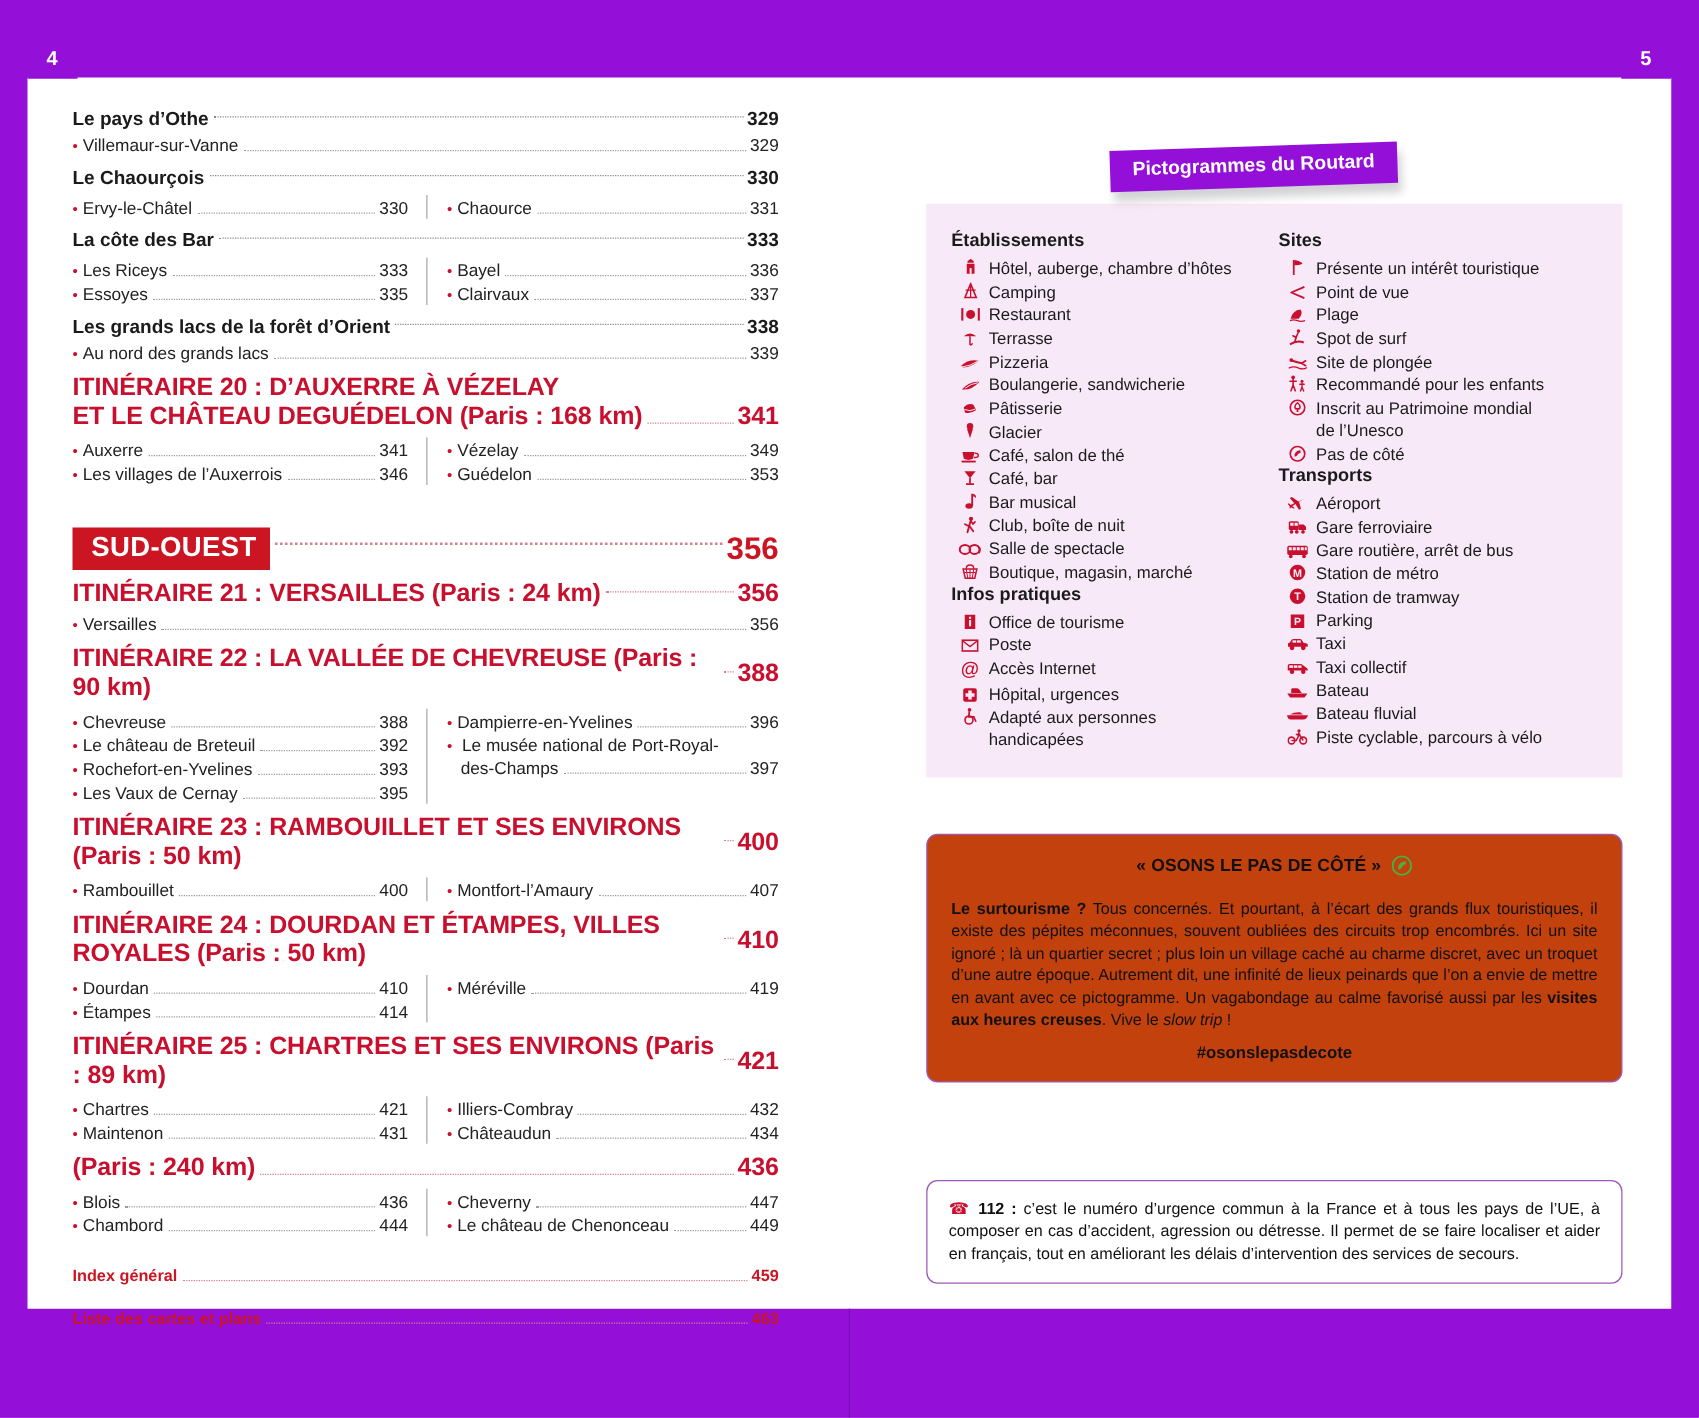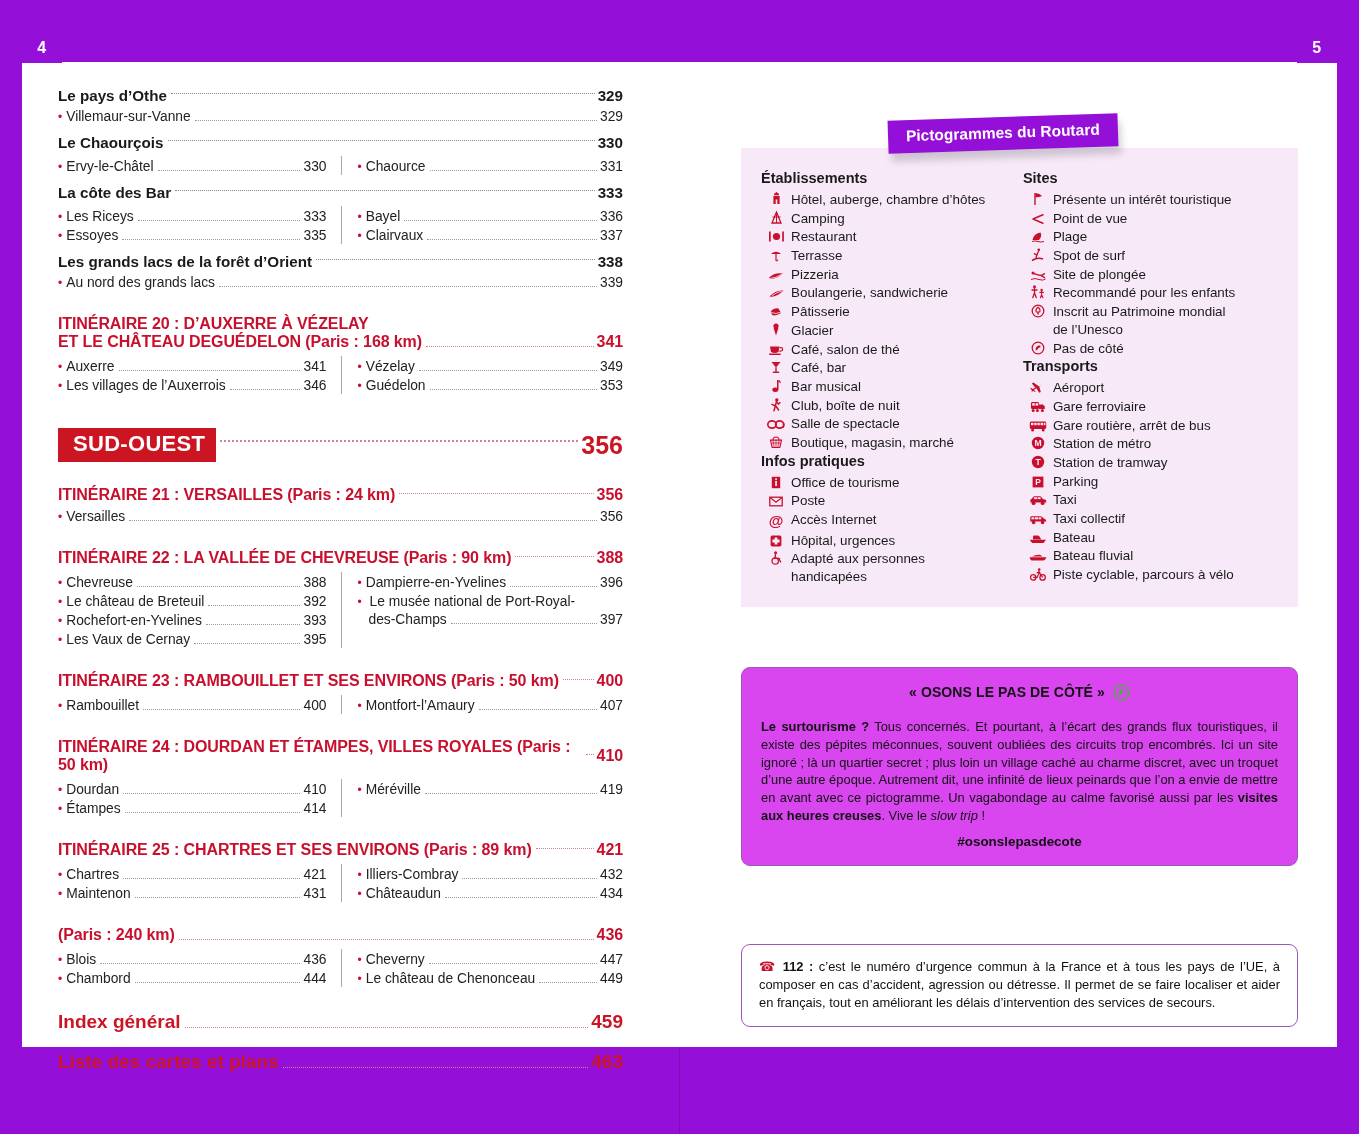--- a/index.html
+++ b/index.html
@@ -90,22 +90,22 @@
   }
   .two-col .col.right {
     padding-right: 0; padding-left: 16px;
     border-left: 1.1px solid #a9a9a9;
   }
 
   
   .itin {
     color: #C8102E;
     font-weight: bold;
-    font-size: 16px;
-    margin-top: 24px;
+    font-size: 20px;
+    margin-top: 8px;
     letter-spacing: -0.1px;
   }
   .itin .row { display: flex; align-items: center; }
   .itin .dots { border-bottom: 1.6px dotted #d47f8c; }
   .itin .pg { color: #C8102E; }
   .itin-line2 { display: flex; align-items: baseline; }
 
   
   .region {
     display: flex; align-items: center;
@@ -120,26 +120,26 @@
     letter-spacing: .3px;
     line-height: 1;
   }
   .region .dots { border-bottom: 2px dotted #d47f8c; margin-bottom: 8px; }
   .region .pg {
     color: #CC1522; font-weight: bold; font-size: 25px;
   }
 
   .index-row {
     display: flex; align-items: baseline;
-    color: #CC1522; font-weight: bold; font-size: 19px;
+    color: #CC1522; font-weight: bold; font-size: 13px;
     margin-top: 24px;
   }
   .index-row .dots { border-bottom: 1.6px dotted #d47f8c; }
 
-  .picto-wrap { position: absolute; left: 741px; top: 148px; width: 557px; }
+  .picto-wrap { position: absolute; left: 741px; top: 163px; width: 557px; }
   .picto-box {
     background: #F8E9F8;
     padding: 22px 20px 20px 20px;
     position: relative;
   }
   .picto-banner {
     position: absolute;
     left: 888px; top: 117px;
     background: #9410D8;
     color: #ffffff;
@@ -175,21 +175,21 @@
   .picto-lbl { flex: 1; }
   .picto-lbl .cont { display: block; }
 
   
   .osons-box {
     position: absolute; left: 741px; top: 667px;
     width: 557px;
     border: 1.4px solid #9B59B6;
     border-radius: 9px;
     padding: 16px 19px 16px 19px;
-    background: #d946ef;
+    background: #c2410c;
   }
   .osons-title {
     text-align: center;
     font-weight: bold;
     font-size: 14px;
     color: #111;
     margin-bottom: 14px;
     letter-spacing: .1px;
   }
   .osons-title .glyph { display: inline-block; vertical-align: -4px; margin-left: 4px; }

